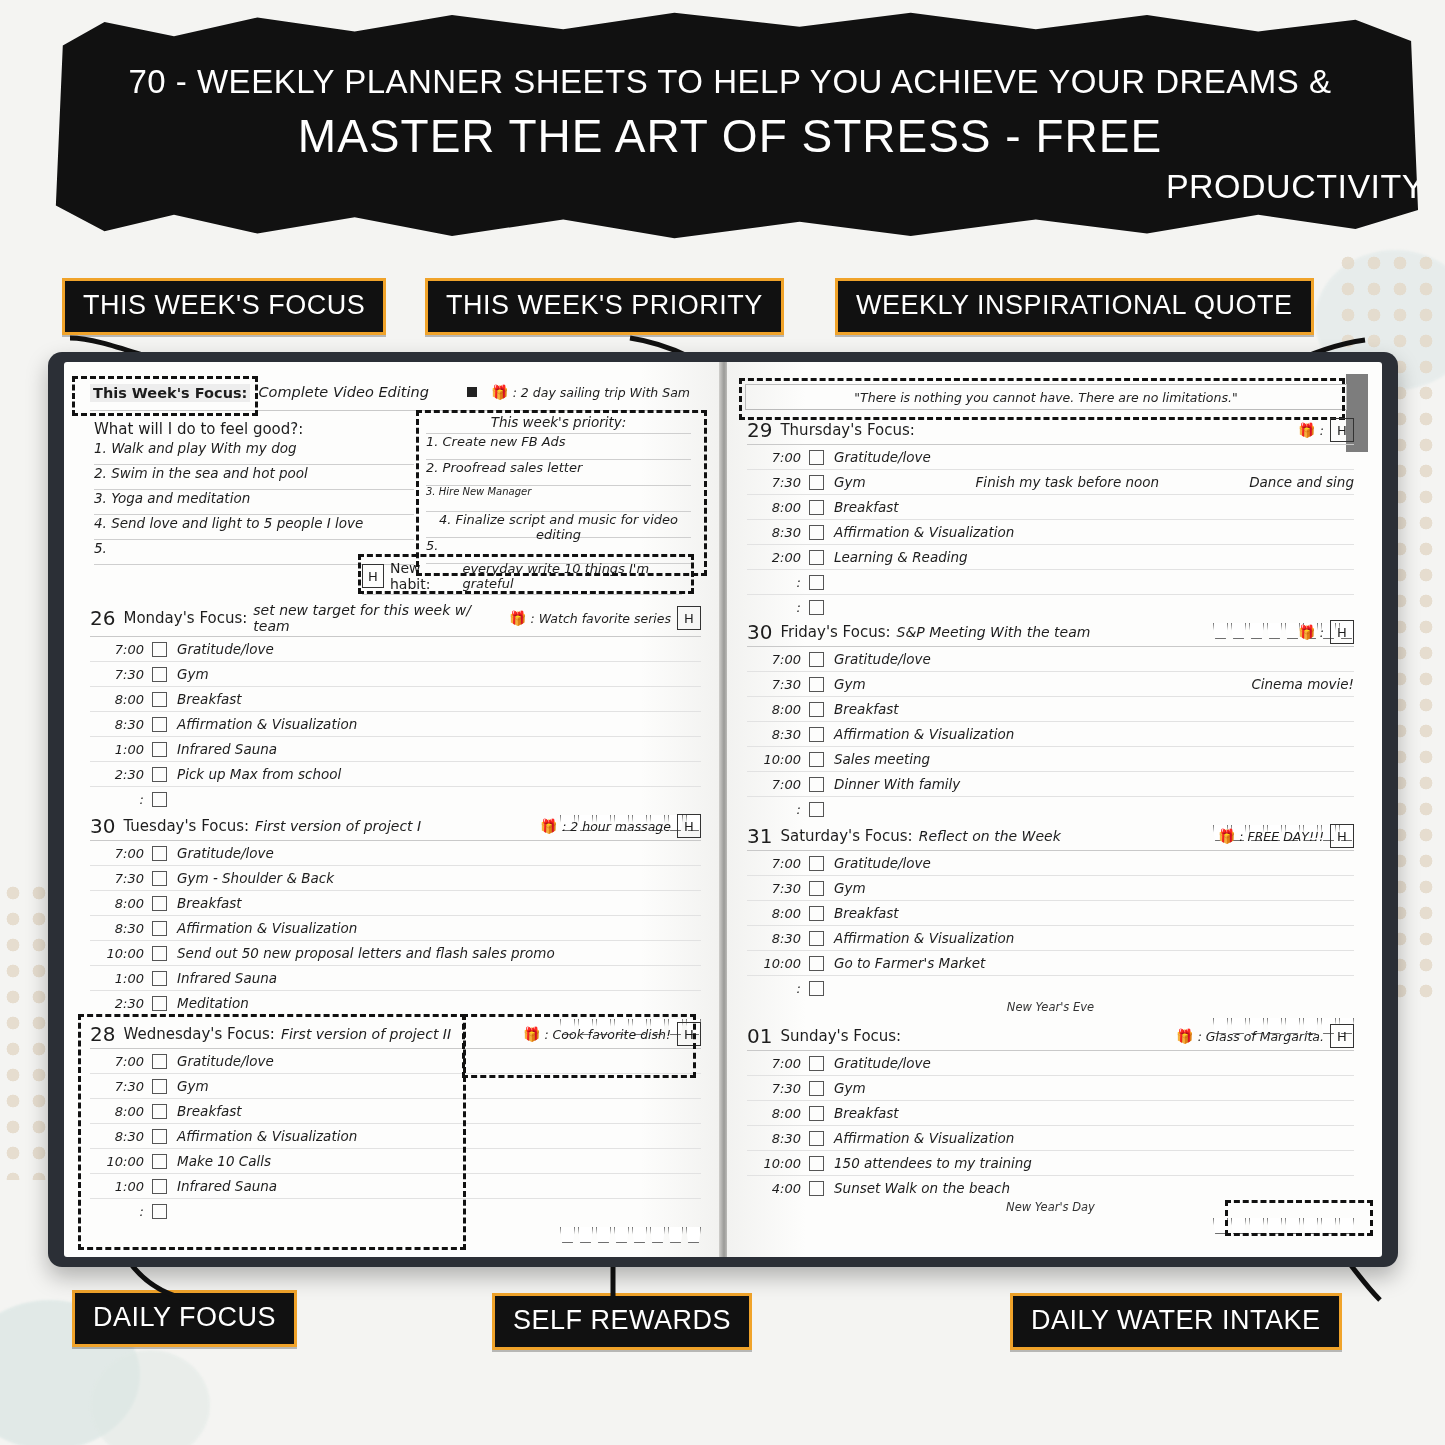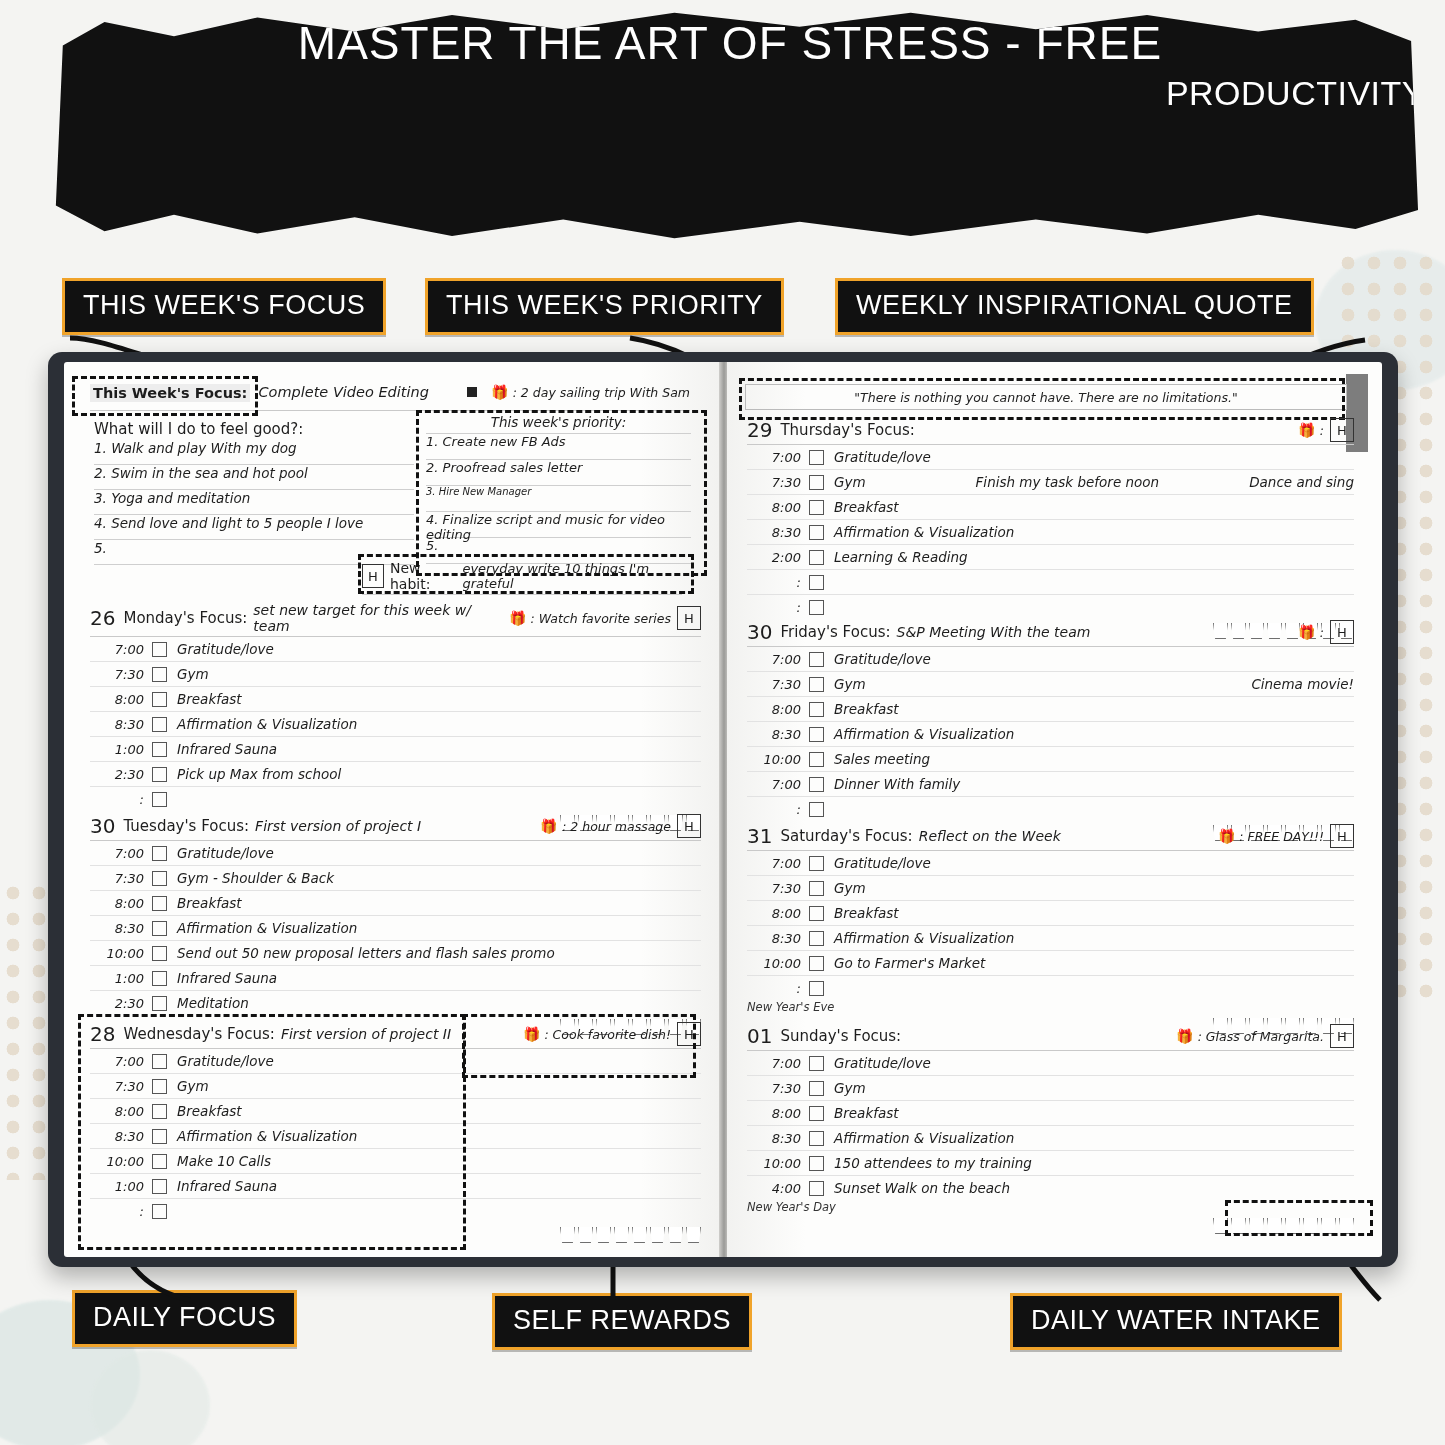--- a/index.html
+++ b/index.html
@@ -89,35 +89,36 @@
   .hbox{width:22px;height:22px;border:1px solid #333;display:flex;align-items:center;justify-content:center;font-size:13px;margin-left:6px;}
   .gift{font-size:14px;margin:0 4px 0 6px;}
   .line{display:flex;align-items:center;height:24px;border-bottom:1px solid #e2e2e2;}
   .time{width:54px;text-align:right;font-size:13px;padding-right:8px;font-style:italic;}
   .chk{width:13px;height:13px;border:1px solid #555;margin-right:10px;flex:none;}
   .task{font-size:13.5px;font-style:italic;}
   .extra{font-size:13.5px;font-style:italic;margin-left:auto;padding-left:20px;}
   .glasses{display:flex;gap:3px;justify-content:flex-end;padding-top:4px;}
   .glass{width:13px;height:15px;border:1px solid #6f6f6f;border-top:none;
          clip-path:polygon(0 0,100% 0,86% 100%,14% 100%);background:#fff;}
-  .gnote{font-size:11.5px;font-style:italic;text-align:left;color:#333;}
+  .gnote{font-size:11.5px;font-style:italic;text-align:center;color:#333;}
 
   
   .arrow{position:absolute;}
 </style>
 </head>
 <body>
 
 <div class="bg-blob blob1"></div>
 <div class="bg-blob blob2"></div>
 <div class="bg-blob blob3"></div>
 <div class="dots-right"></div>
 <div class="dots-left"></div>
 
 <div class="banner">
+  <div class="banner-l1">70 - WEEKLY PLANNER  SHEETS TO HELP YOU ACHIEVE YOUR DREAMS &amp;</div>
   <div class="banner-l2">MASTER THE ART OF STRESS - FREE</div>
   <div class="banner-l3">PRODUCTIVITY</div>
 </div>
 
 <div class="callout c-focus">THIS WEEK'S FOCUS</div>
 <div class="callout c-priority">THIS WEEK'S PRIORITY</div>
 <div class="callout c-quote">WEEKLY INSPIRATIONAL QUOTE</div>
 <div class="callout c-habit">NEW HABIT</div>
 <div class="callout c-daily">DAILY FOCUS</div>
 <div class="callout c-self">SELF REWARDS</div>
@@ -173,21 +174,21 @@
       <div class="rule" style="height:24px;font-size:13.5px;font-style:italic;">3.  Yoga and meditation</div>
       <div class="rule" style="height:24px;font-size:13.5px;font-style:italic;">4.  Send love and light to 5 people I love</div>
       <div class="rule" style="height:24px;font-size:13.5px;font-style:italic;">5.</div>
     </div>
 
     <div style="position:absolute;left:362px;top:52px;width:265px;">
       <div style="font-size:13.5px;font-style:italic;text-align:center;border-bottom:1px solid #cfcfcf;padding-bottom:3px;">This week's priority:</div>
       <div class="rule" style="height:25px;font-size:13px;font-style:italic;">1.  Create new FB Ads</div>
       <div class="rule" style="height:25px;font-size:13px;font-style:italic;">2.  Proofread sales letter</div>
       <div class="rule" style="height:25px;font-size:10px;font-style:italic;">3.  Hire New Manager</div>
-      <div class="rule" style="height:25px;font-size:13px;font-style:italic;">4.  Finalize script and music for video editing</div>
+      <div class="rule" style="height:25px;font-size:13px;font-style:italic;text-align:center;">4.  Finalize script and music for video editing</div>
       <div class="rule" style="height:25px;font-size:13px;font-style:italic;">5.</div>
     </div>
 
     <div style="position:absolute;left:298px;top:198px;width:320px;display:flex;align-items:center;border-bottom:1px solid #cfcfcf;padding-bottom:2px;">
       <span class="hbox" style="margin:0 6px 0 0;">H</span>
       <span style="font-size:14px;">New habit:</span>
       <span style="font-size:13px;font-style:italic;margin-left:4px;">everyday write 10 things I'm grateful</span>
     </div>
 
     <div class="day" style="top:240px;">

